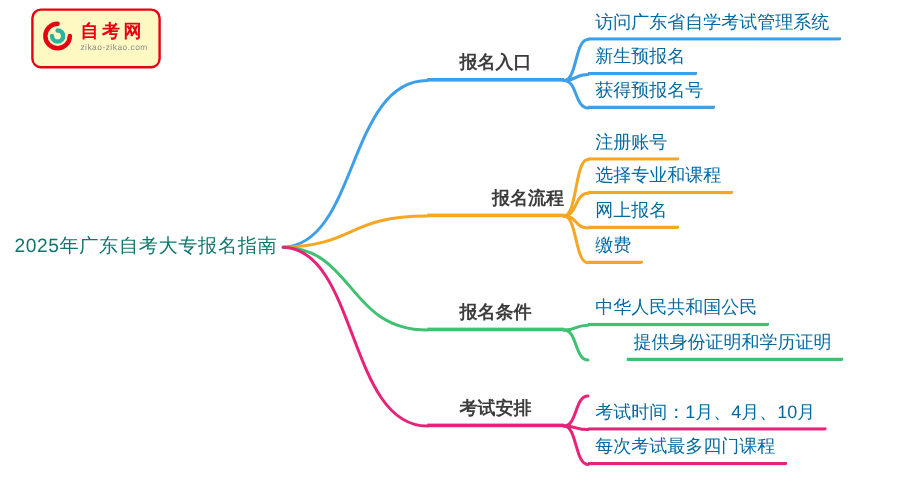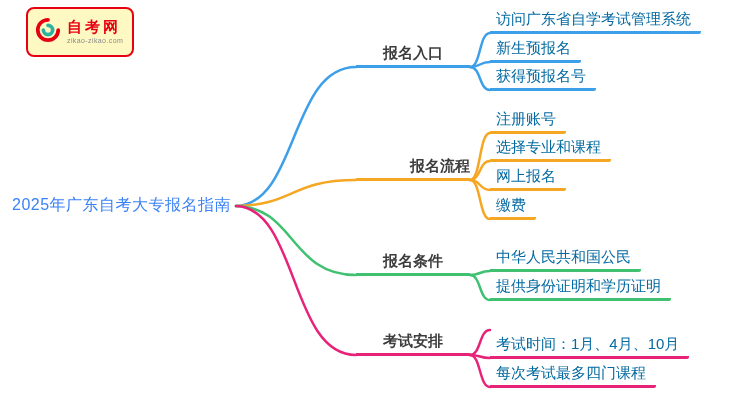--- a/index.html
+++ b/index.html
@@ -14,21 +14,21 @@
 
   svg.lines { position:absolute; left:0; top:0; }
   svg.lines path { fill:none; stroke-width:2.5; stroke-linecap:round; }
   .s-blue   { stroke: var(--blue); }
   .s-orange { stroke: var(--orange); }
   .s-green  { stroke: var(--green); }
   .s-pink   { stroke: var(--pink); }
 
   .root-node {
     position:absolute; left:12px; top:195px;
-    font-size:16px; font-weight:500; color:#3b82f6;
+    font-size:16px; font-weight:500; color:#0f766e;
     white-space:nowrap; letter-spacing:0.5px;
   }
 
   .branch-node {
     position:absolute; left:356px; width:114px;
     font-size:15px; font-weight:600; color:#3d3d3d;
     line-height:18px; text-align:center; padding-bottom:3px;
     border-bottom:3px solid var(--c); white-space:nowrap;
   }
 
@@ -103,18 +103,18 @@
   <div class="leaf-node c-blue" style="top:10px;">访问广东省自学考试管理系统</div>
   <div class="leaf-node c-blue" style="top:39px;">新生预报名</div>
   <div class="leaf-node c-blue" style="top:67px;">获得预报名号</div>
 
   <div class="leaf-node c-orange" style="top:110px;">注册账号</div>
   <div class="leaf-node c-orange" style="top:138px;">选择专业和课程</div>
   <div class="leaf-node c-orange" style="top:167px;">网上报名</div>
   <div class="leaf-node c-orange" style="top:196px;">缴费</div>
 
   <div class="leaf-node c-green" style="top:248px;">中华人民共和国公民</div>
-  <div class="leaf-node c-green" style="top:277px;">提供身份证明和学历证明</div>
+  <div class="leaf-node c-green" style="top:277px;margin-left:32px;">提供身份证明和学历证明</div>
 
   <div class="leaf-node c-pink" style="top:335px;">考试时间：1月、4月、10月</div>
   <div class="leaf-node c-pink" style="top:364px;">每次考试最多四门课程</div>
 
 </div>
 
 </body></html>

